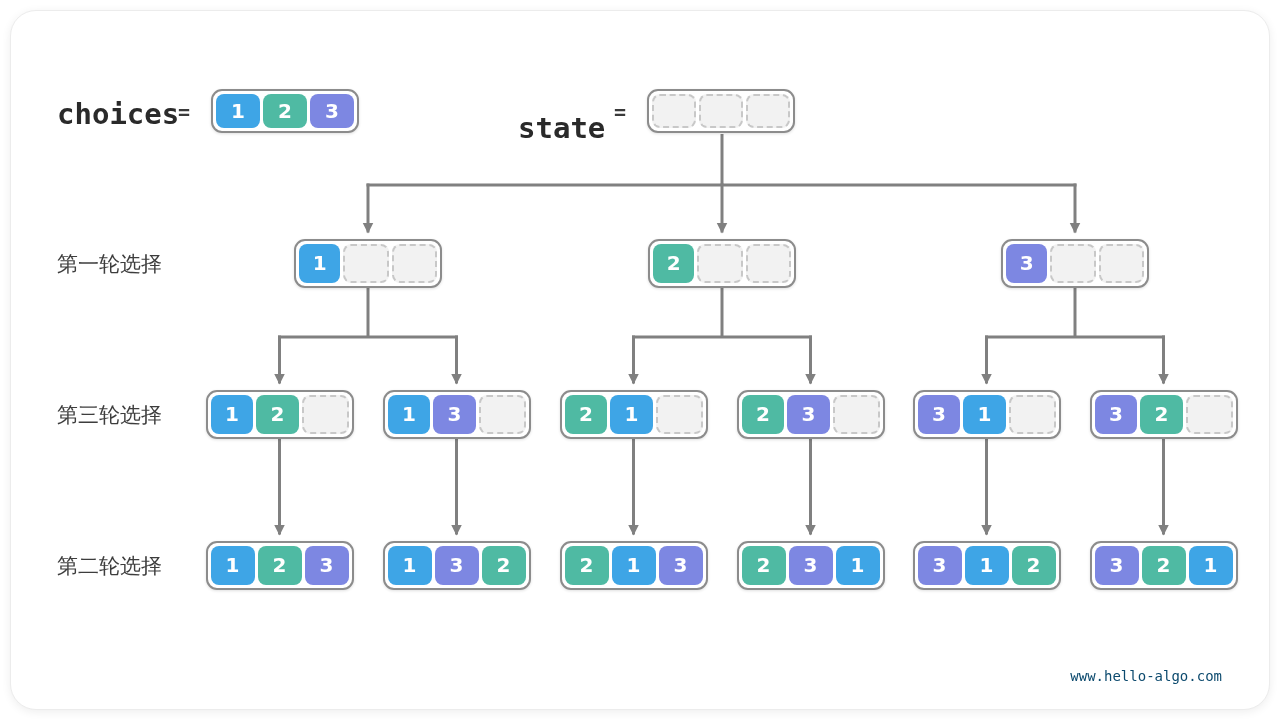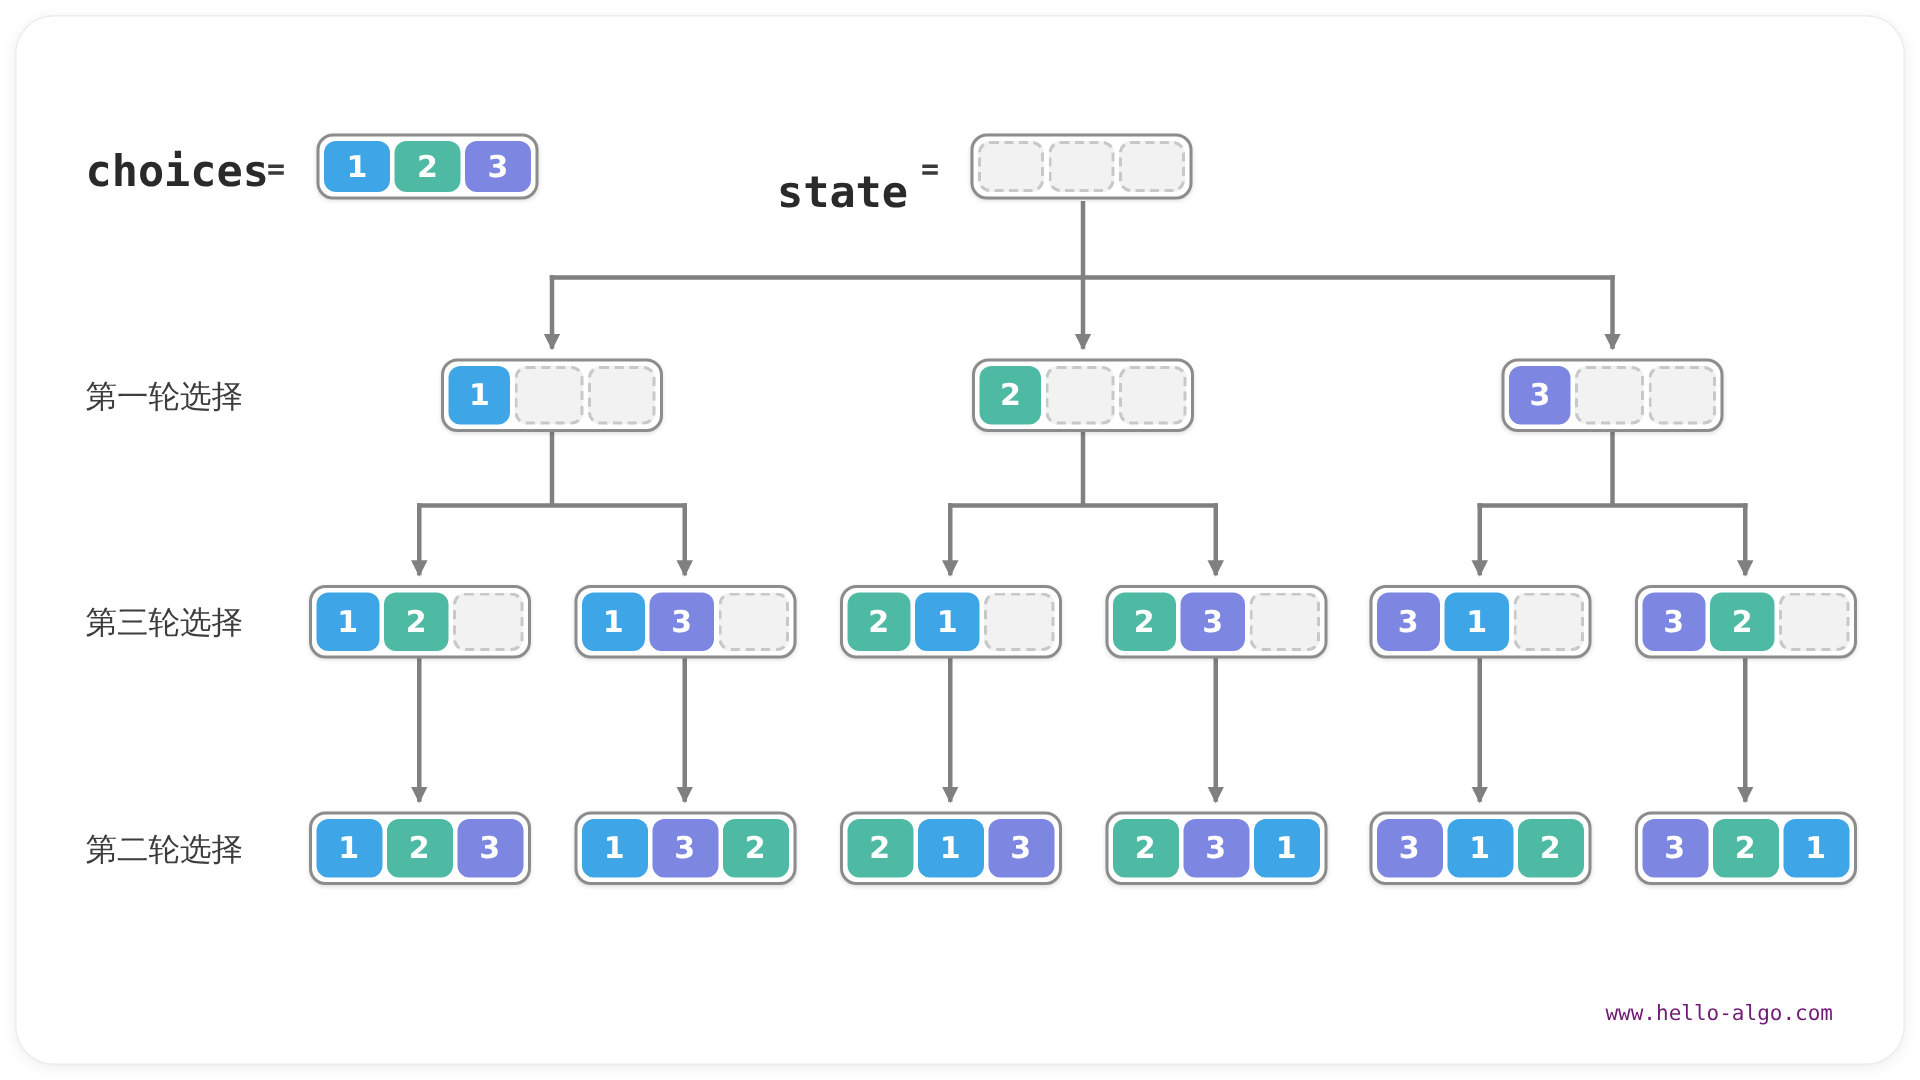--- a/index.html
+++ b/index.html
@@ -30,21 +30,21 @@
     box-shadow:0 1px 3px rgba(0,0,0,0.12);
   }
   .cell{
     box-sizing:border-box;flex:1;border-radius:8px;
     display:flex;align-items:center;justify-content:center;
     color:#ffffff;font-weight:bold;font-size:20px;
   }
   .cell.empty{background:#f2f2f2;border:2px dashed #c8c8c8;}
   .watermark{
     font-family:"DejaVu Sans Mono","Liberation Mono",monospace;
-    font-size:14px;color:#701a75;white-space:nowrap;
+    font-size:14px;color:#0c4a6e;white-space:nowrap;
   }
 </style>
 </head>
 <body>
 
 <div class="card"></div>
 
 <svg id="connectors" width="1280" height="720">
   <defs>
     <marker id="arrow" markerUnits="userSpaceOnUse" markerWidth="14" markerHeight="14" refX="10" refY="5.5" orient="auto">

